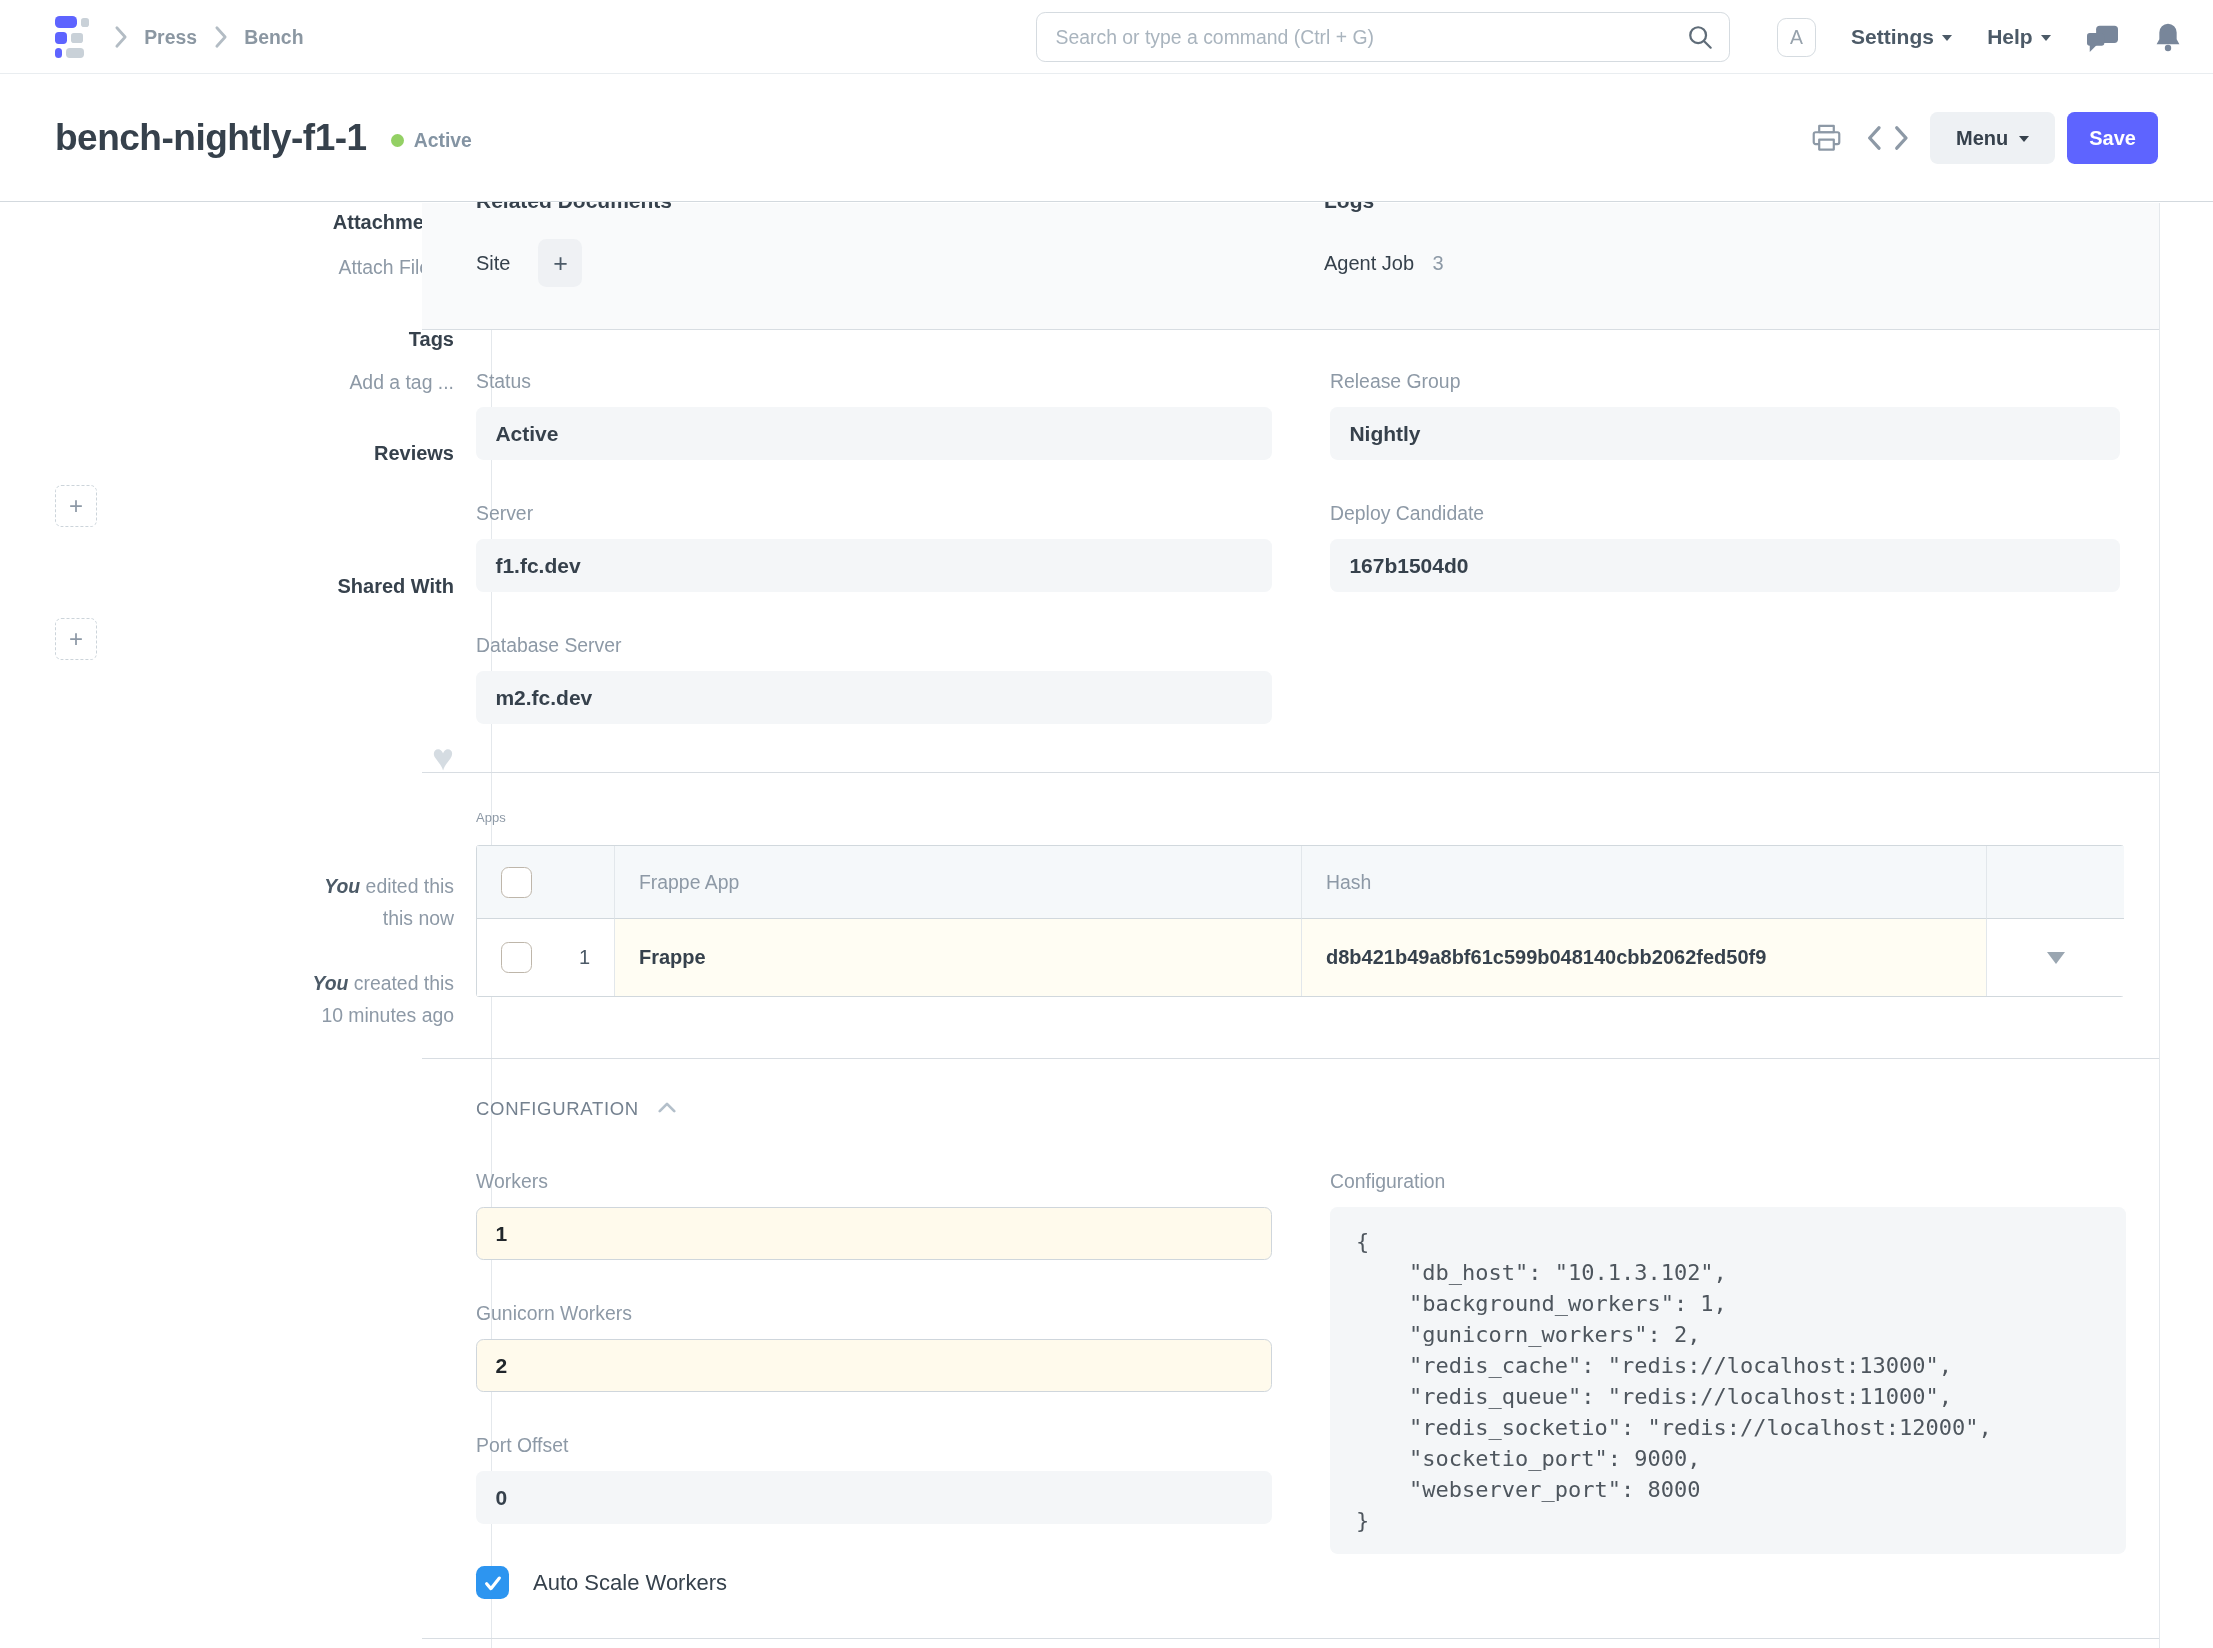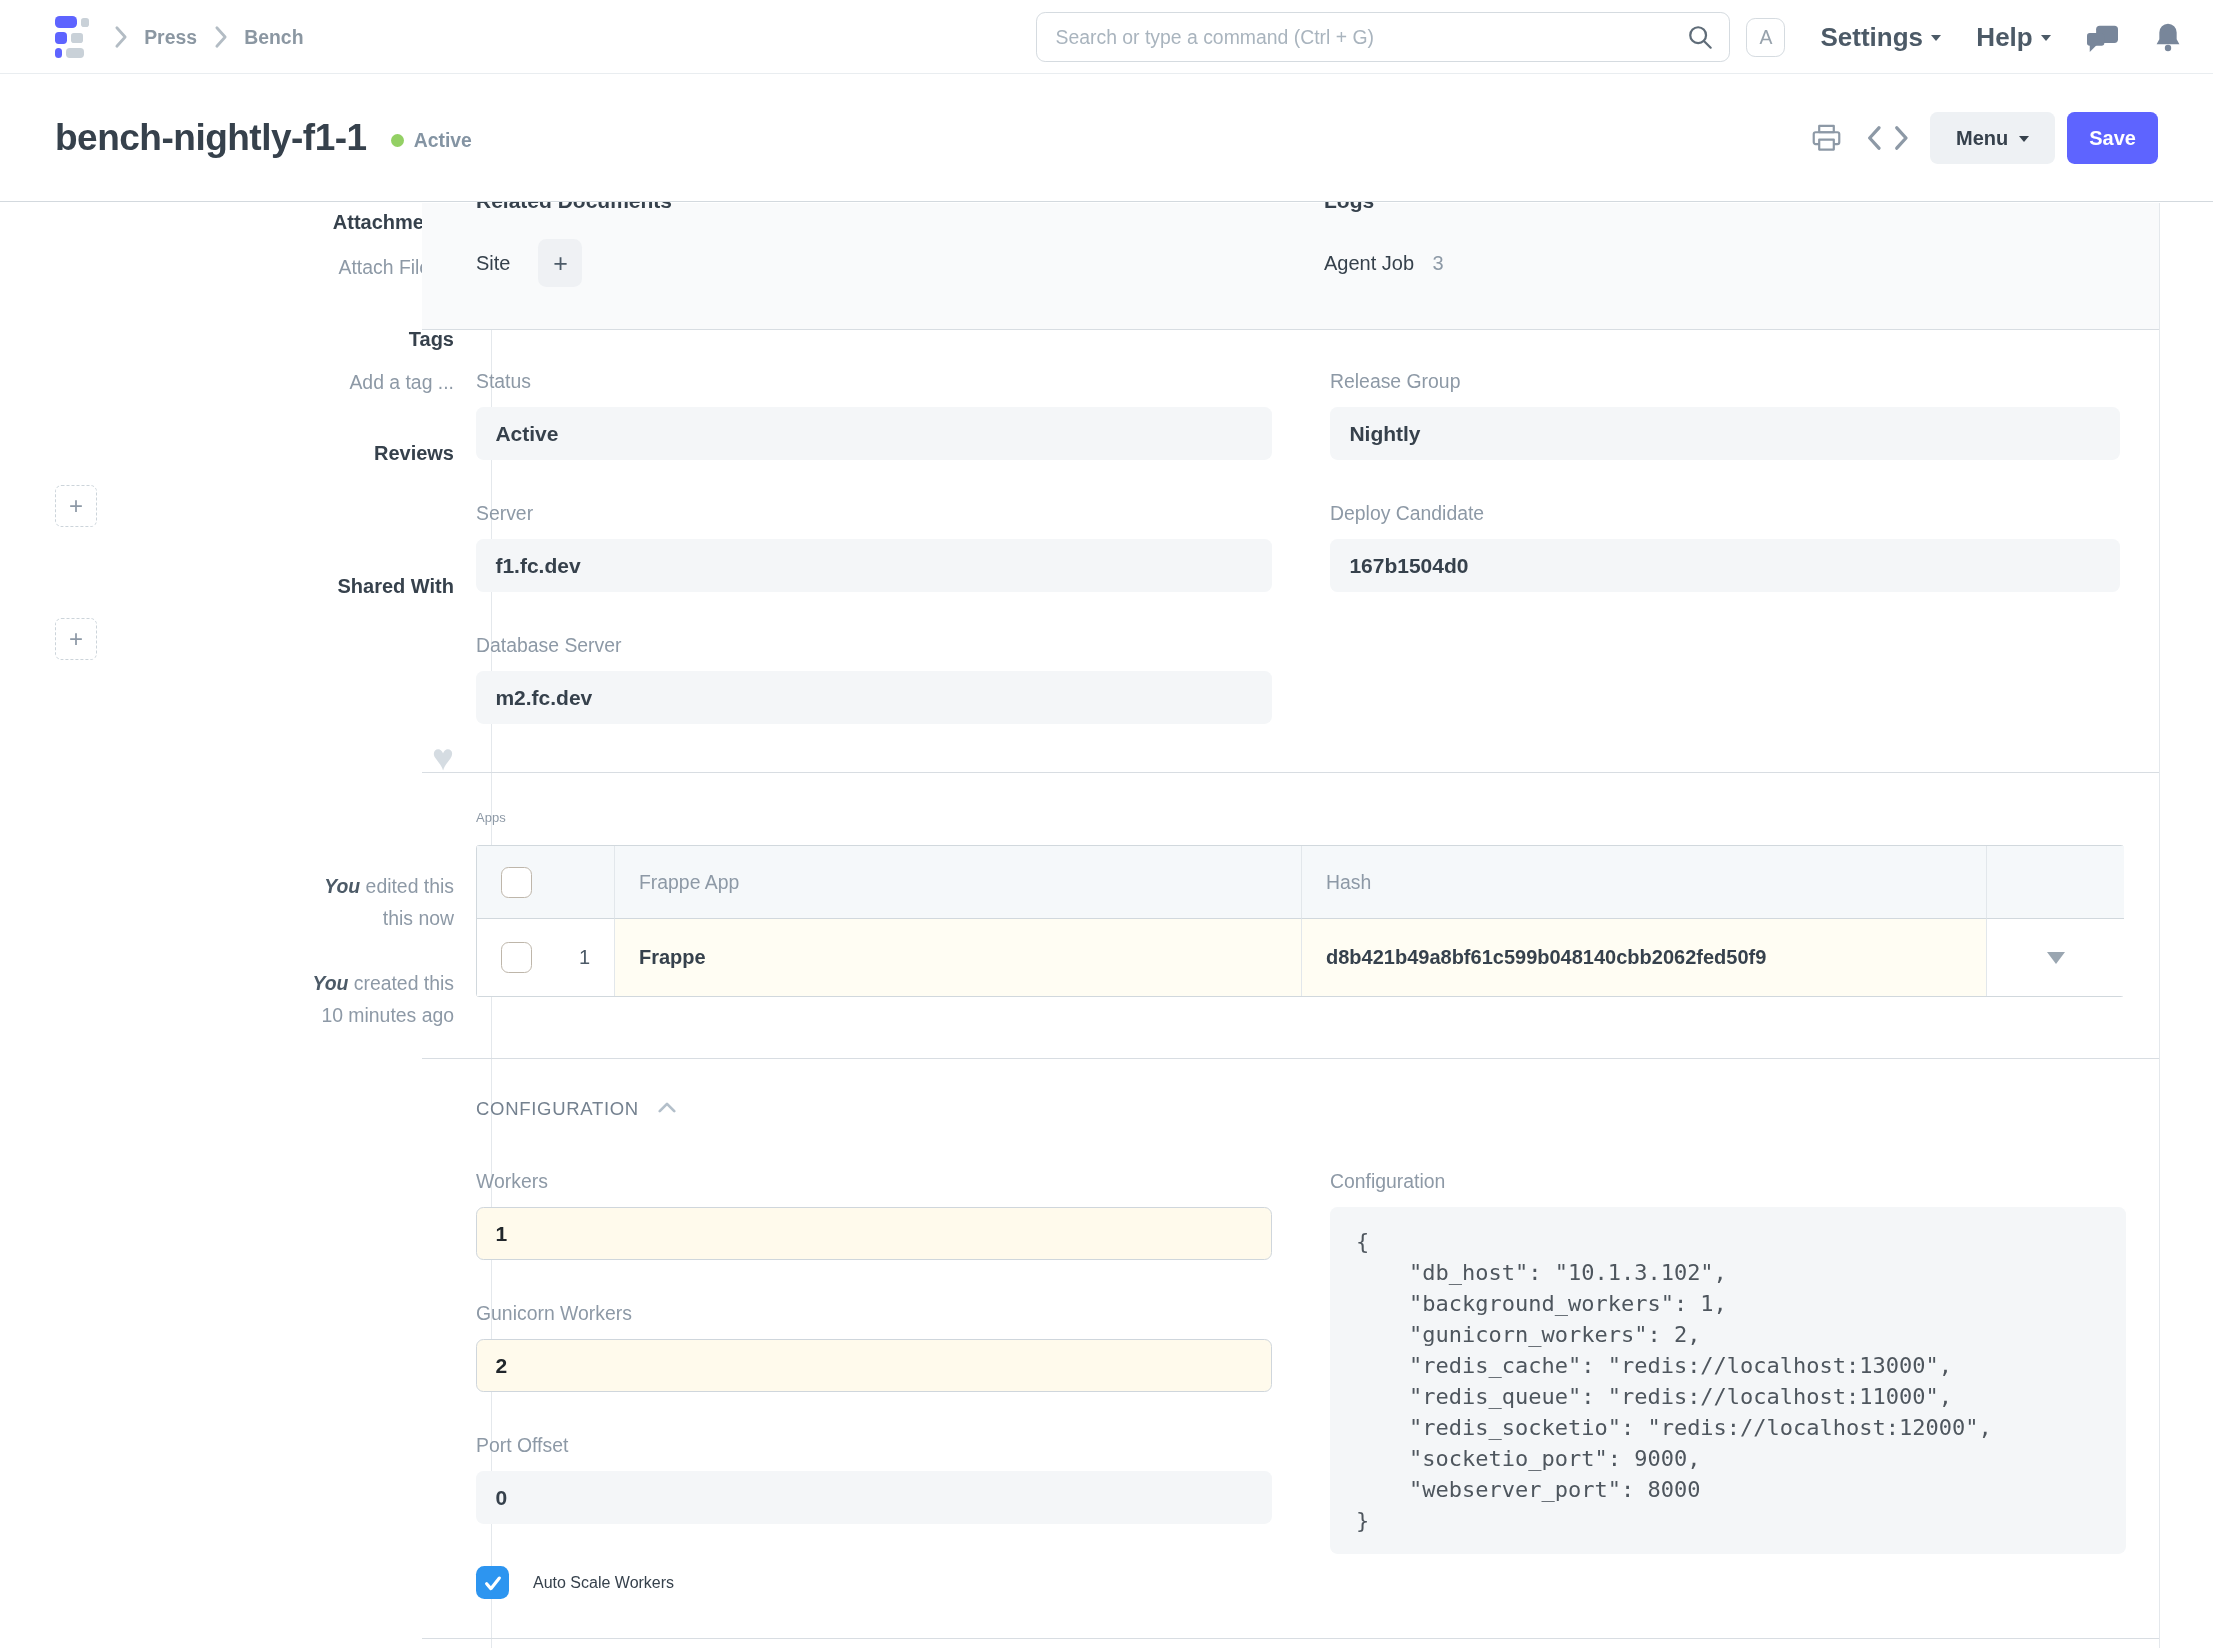--- a/index.html
+++ b/index.html
@@ -27,21 +27,21 @@
   .crumb-sep{display:flex;align-items:center;}
   .crumb{font-size:19.4px;font-weight:700;color:#8b97a2;cursor:pointer;}
   
   .search-wrap{position:absolute;left:1036px;top:12px;width:694px;height:50px;}
   .search-input{width:100%;height:100%;border:0.9px solid #d5dbe0;border-radius:9.2px;padding:0 55px 0 18.5px;font-size:19.4px;color:var(--dark);outline:none;font-family:inherit;background:#fff;}
   .search-input::placeholder{color:#a9b4be;}
   .search-icon{position:absolute;right:16.6px;top:12px;}
   
   .nav-right{position:absolute;right:31px;top:0;height:74px;display:flex;align-items:center;gap:35px;}
   .avatar{width:39px;height:39px;border:1.8px solid #d5dbe0;border-radius:9.2px;display:flex;align-items:center;justify-content:center;font-size:19.4px;color:#97a2ac;cursor:pointer;background:#fff;}
-  .nav-link{display:flex;align-items:center;gap:8.3px;font-size:26px;font-weight:700;color:var(--mid);cursor:pointer;}
+  .nav-link{display:flex;align-items:center;gap:8.3px;font-size:21px;font-weight:700;color:var(--mid);cursor:pointer;}
   .caret-down{width:0;height:0;border-left:5.5px solid transparent;border-right:5.5px solid transparent;border-top:6.5px solid var(--mid);margin-top:2.8px;}
   .icon-btn{display:flex;align-items:center;cursor:pointer;}
 
   
   .page-head{position:absolute;top:74px;left:0;right:0;height:128px;background:#fff;border-bottom:0.9px solid #d3d9de;z-index:5;}
   .title-area{position:absolute;left:55px;top:0;height:128px;display:flex;align-items:center;}
   .doc-title{font-size:37px;font-weight:700;color:var(--dark);letter-spacing:-0.5px;margin:0;}
   .indicator-dot{width:13px;height:13px;border-radius:50%;background:var(--green);margin-left:24px;margin-top:5.5px;}
   .indicator-label{font-size:19.4px;font-weight:700;color:#8494a3;margin-left:10px;margin-top:5.5px;}
   .head-actions{position:absolute;right:55px;top:0;height:128px;display:flex;align-items:center;}
@@ -103,21 +103,21 @@
   .tri-down{width:0;height:0;border-left:9.2px solid transparent;border-right:9.2px solid transparent;border-top:12px solid #9aa6b1;cursor:pointer;}
 
   .section-config{position:relative;height:580px;border-bottom:0.9px solid var(--line);padding:39px 0 0 54px;}
   .config-head{display:flex;align-items:center;gap:18.5px;margin-bottom:50px;cursor:pointer;}
   .config-title{font-size:18.5px;letter-spacing:0.7px;color:#74818f;}
   .cfg-left{width:796px;}
   .cfg-right{position:absolute;left:908px;top:111px;width:796px;}
   .cream-input{height:53px;background:var(--cream);border:0.9px solid #cfd6dc;border-radius:7.4px;font-size:21px;font-weight:700;color:#21262b;line-height:51px;padding-left:18.5px;cursor:text;}
   .checkrow{display:flex;align-items:center;gap:24px;margin-top:37px;}
   .bluechk{width:33px;height:33px;border-radius:8.3px;background:var(--chk);display:flex;align-items:center;justify-content:center;cursor:pointer;}
-  .checklabel{font-size:16px;color:var(--dark);}
+  .checklabel{font-size:22px;color:var(--dark);}
   .codeblock{background:#f4f6f8;border-radius:7.4px;padding:18.5px 26px;}
   .codeblock pre{margin:0;font-family:"DejaVu Sans Mono","Liberation Mono",monospace;font-size:22px;line-height:31px;color:#4e565e;}
 </style>
 </head>
 <body>
 
 <div class="screen">
 
   <div class="navbar">
     <div class="nav-left">

